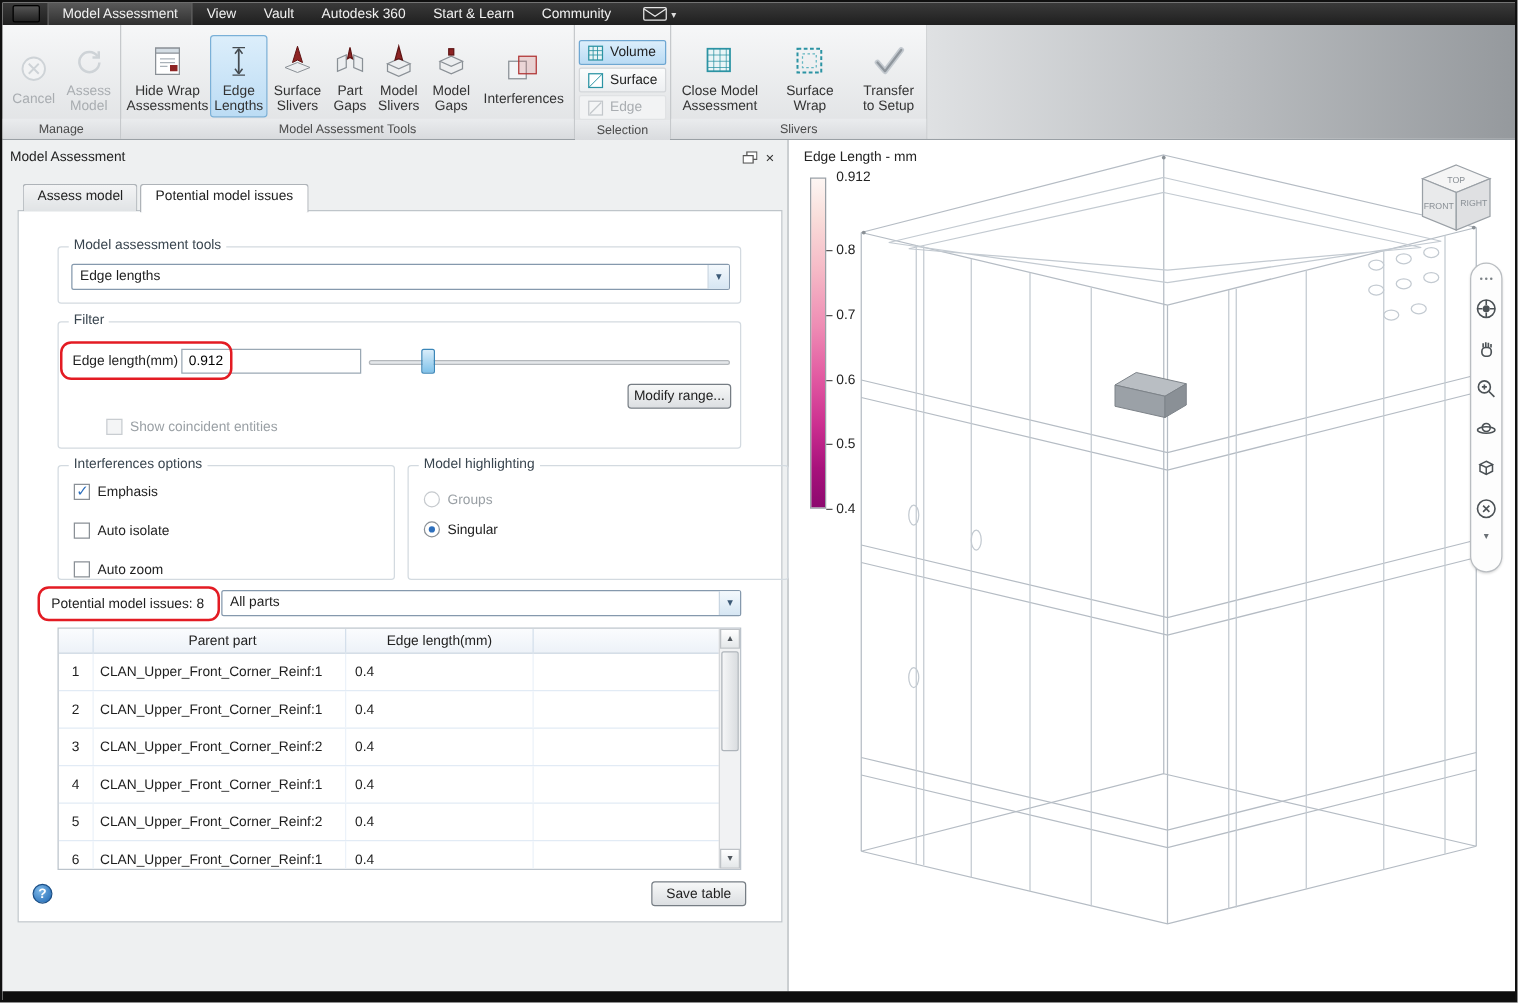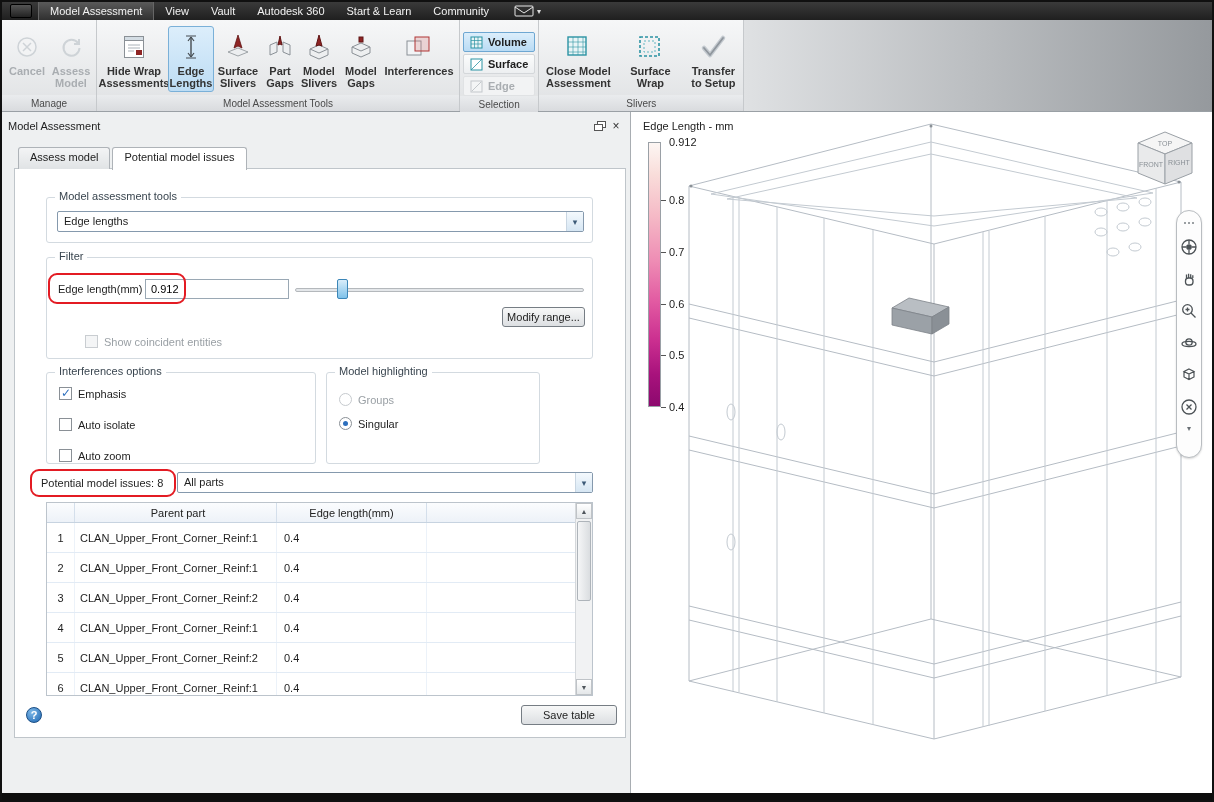--- a/index.html
+++ b/index.html
@@ -11,21 +11,21 @@
   .menubar { position:absolute; left:0; top:0; right:0; height:18px; background:linear-gradient(#3a3a3a,#1f1f1f); display:flex; align-items:center; color:#f2f2f2; }
   .app-icon { width:22px; height:14px; margin:0 6px 0 8px; background:linear-gradient(#555,#222); border:1px solid #000; border-radius:2px; }
   .menu-item { padding:2px 11px; height:18px; line-height:15px; cursor:default; white-space:nowrap; }
   .menu-item.active { background:linear-gradient(#5a5a5a,#303030); border-left:1px solid #666; border-right:1px solid #666; }
   .menu-mail { display:flex; align-items:center; gap:3px; margin-left:14px; }
   .menu-caret { font-size:8px; color:#ddd; }
 
   
   .ribbon { position:absolute; left:0; top:18px; right:0; height:92px; display:flex; background:linear-gradient(#f6f7f8,#dfe1e3); border-bottom:1px solid #9aa0a5; }
   .rgroup { display:flex; flex-direction:column; border-right:1px solid #c6c9cc; }
-  .rbody { flex:1; display:flex; align-items:flex-start; padding:6px 3px 0 3px;font-weight:bold; }
+  .rbody { flex:1; display:flex; align-items:center; padding:6px 3px 0 3px; }
   .rlabel { height:16px; line-height:16px; text-align:center; font-size:10px; color:#4a4a4a; background:linear-gradient(#e9ebed,#d9dbde); border-top:1px solid #e9ebed; }
   .rbtn { display:flex; flex-direction:column; align-items:center; padding:2px 2px; border:1px solid transparent; border-radius:3px; text-align:center; line-height:12px; color:#333; cursor:default; }
   .rbtn .ricon { height:36px; display:flex; align-items:center; justify-content:center; }
   .rbtn.active { background:linear-gradient(#dceefb,#bcdcf4); border-color:#7ab0d8; }
   .rbtn.disabled { color:#a9adb1; }
   .rstack { display:flex; flex-direction:column; gap:2px; padding-top:6px; }
   .sbtn { display:flex; align-items:center; gap:5px; height:20px; padding:0 6px; border:1px solid #d4d7da; border-radius:2px; background:linear-gradient(#fbfcfc,#edeff1); cursor:default; }
   .sbtn.active { background:linear-gradient(#dceefb,#b9dbf4); border-color:#6ea7d2; }
   .sbtn.disabled { color:#a9adb1; background:#f2f3f4; border-color:#e0e2e4; }
   .ribbon-rest { flex:1; background:linear-gradient(to right,#dfe1e3,#95999d); }
@@ -348,21 +348,21 @@
               <span class="cb"></span>
               <span>Auto isolate</span>
             </div>
             <div class="opt-row">
               <span class="cb"></span>
               <span>Auto zoom</span>
             </div>
           </div>
         </div>
 
-        <div class="group" style="left:311px; top:203px; width:214px; height:92px;">
+        <div class="group" style="left:311px; top:203px; width:305px; height:92px;">
           <span class="glabel">Model highlighting</span>
           <div style="position:absolute; left:12px; top:20px; display:flex; flex-direction:column; gap:11px;">
             <div class="opt-row">
               <span class="radio disabled"></span>
               <span class="dim">Groups</span>
             </div>
             <div class="opt-row">
               <span class="radio selected"></span>
               <span>Singular</span>
             </div>
@@ -420,21 +420,21 @@
             <div class="td c-fill"></div>
           </div>
           <div class="vscroll">
             <div class="sb-btn sb-up">▲</div>
             <div class="sb-thumb"></div>
             <div class="sb-btn sb-down">▼</div>
           </div>
         </div>
 
         <div class="help-icon" style="left:11px; top:538px;">?</div>
-        <div class="btn" style="left:506px; top:536px; width:96px; height:20px;">
+        <div class="btn" style="left:506px; top:536px; width:76px; height:20px;">
           <span>Save table</span>
         </div>
 
       </div>
     </div>
 
     <div class="viewport">
 
       <svg width="577" height="678" viewBox="0 0 577 678" style="position:absolute; left:0; top:0;">
         <g fill="none" stroke="#b5bcc4" stroke-width="1">

